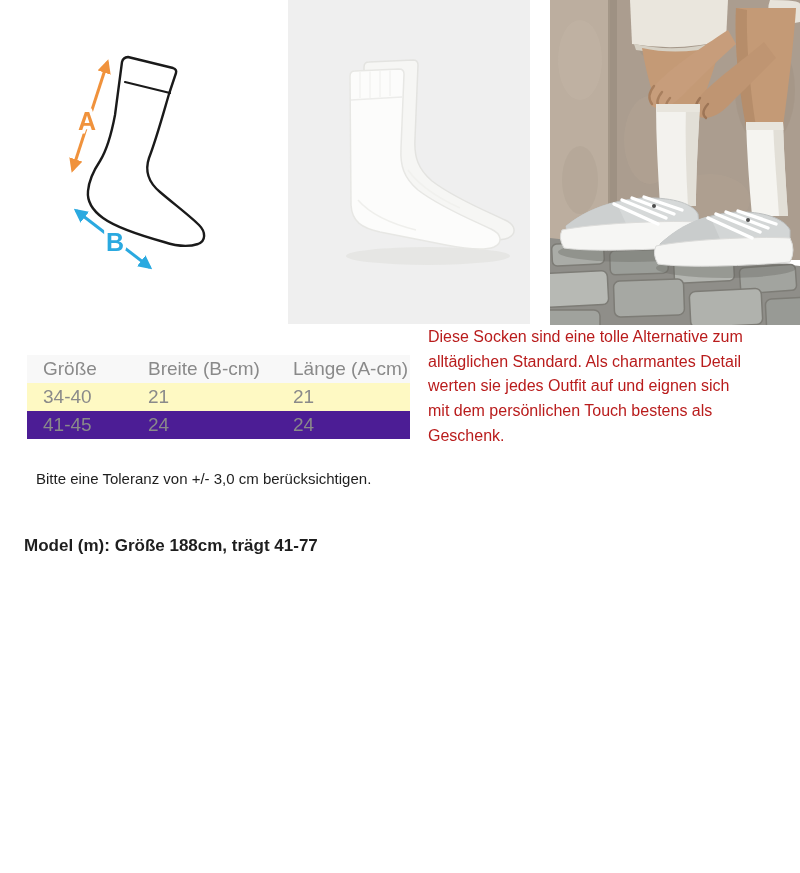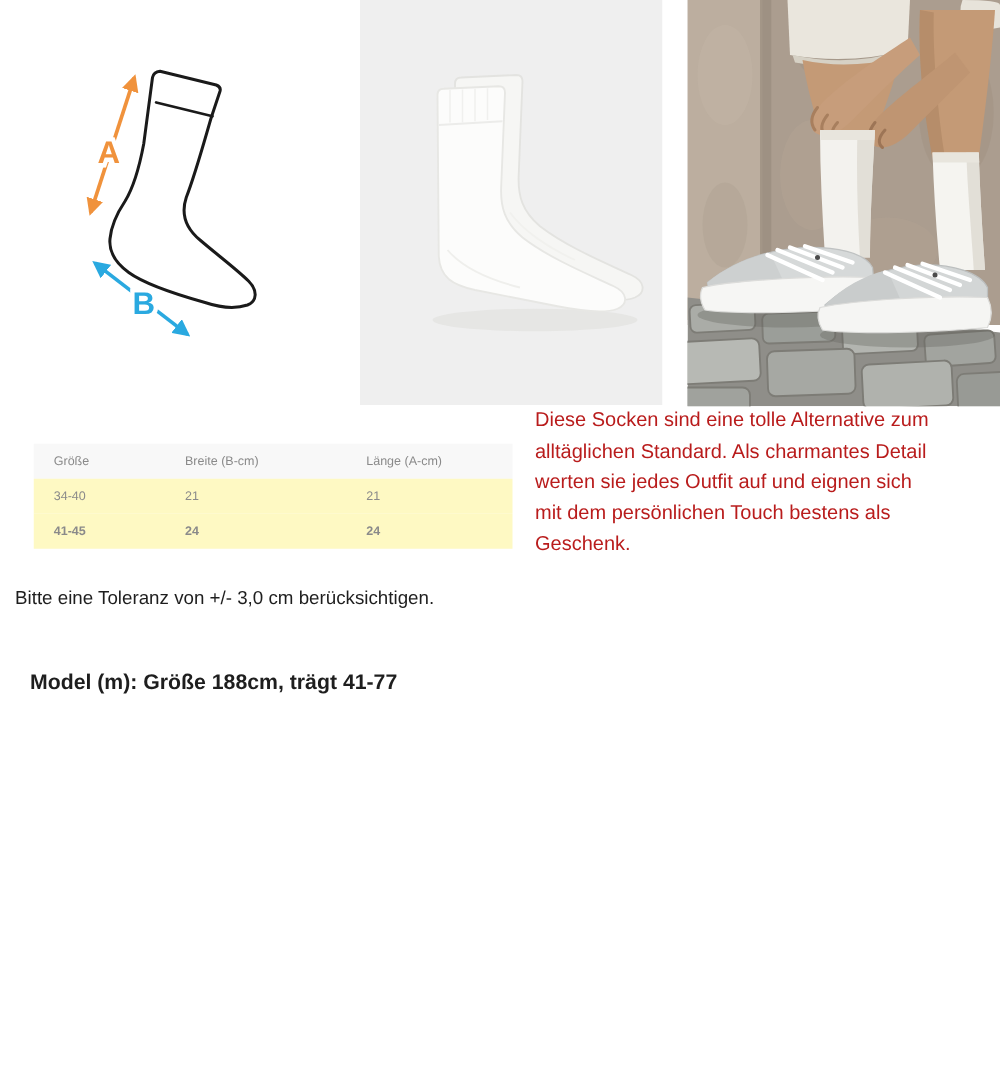--- a/index.html
+++ b/index.html
@@ -6,29 +6,29 @@
   #page{position:relative;width:800px;height:873px;background:#ffffff;overflow:hidden;
         font-family:"Liberation Sans", sans-serif;}
 
   
   #diagram{position:absolute;left:0;top:0;width:280px;height:325px;}
   #product-image{position:absolute;left:288px;top:0;width:242px;height:324px;}
   #lifestyle-image{position:absolute;left:550px;top:0;width:250px;height:325px;}
 
   
   #size-table{position:absolute;left:27px;top:355px;width:383px;
-              font-size:10px;color:#8a8a8a;}
+              font-size:19px;color:#8a8a8a;}
   .trow{display:grid;grid-template-columns:121px 145px 117px;height:28px;align-items:center;}
   .trow .c1{padding-left:16px;}
   .thead{background:#f8f8f8;}
   .tr1{background:#fef9c3;}
-  .tr2{background:#fef9c3;font-weight:bold;}
-
-  
-  #tolerance-note{position:absolute;left:12px;top:470px;width:390px;
+  .tr2{background:#4c1d95;}
+
+  
+  #tolerance-note{position:absolute;left:36px;top:470px;width:390px;
                   font-size:15px;color:#1e1e1e;}
   #model-info{position:absolute;left:24px;top:536px;width:390px;
               font-size:17px;font-weight:bold;color:#1e1e1e;}
 
   
   #description{position:absolute;left:428px;top:325px;width:372px;
                font-size:16px;line-height:24.7px;color:#b91c1c;}
   #description p{margin:0 0 24px 0;white-space:pre-wrap;}
 </style>
 </head>

